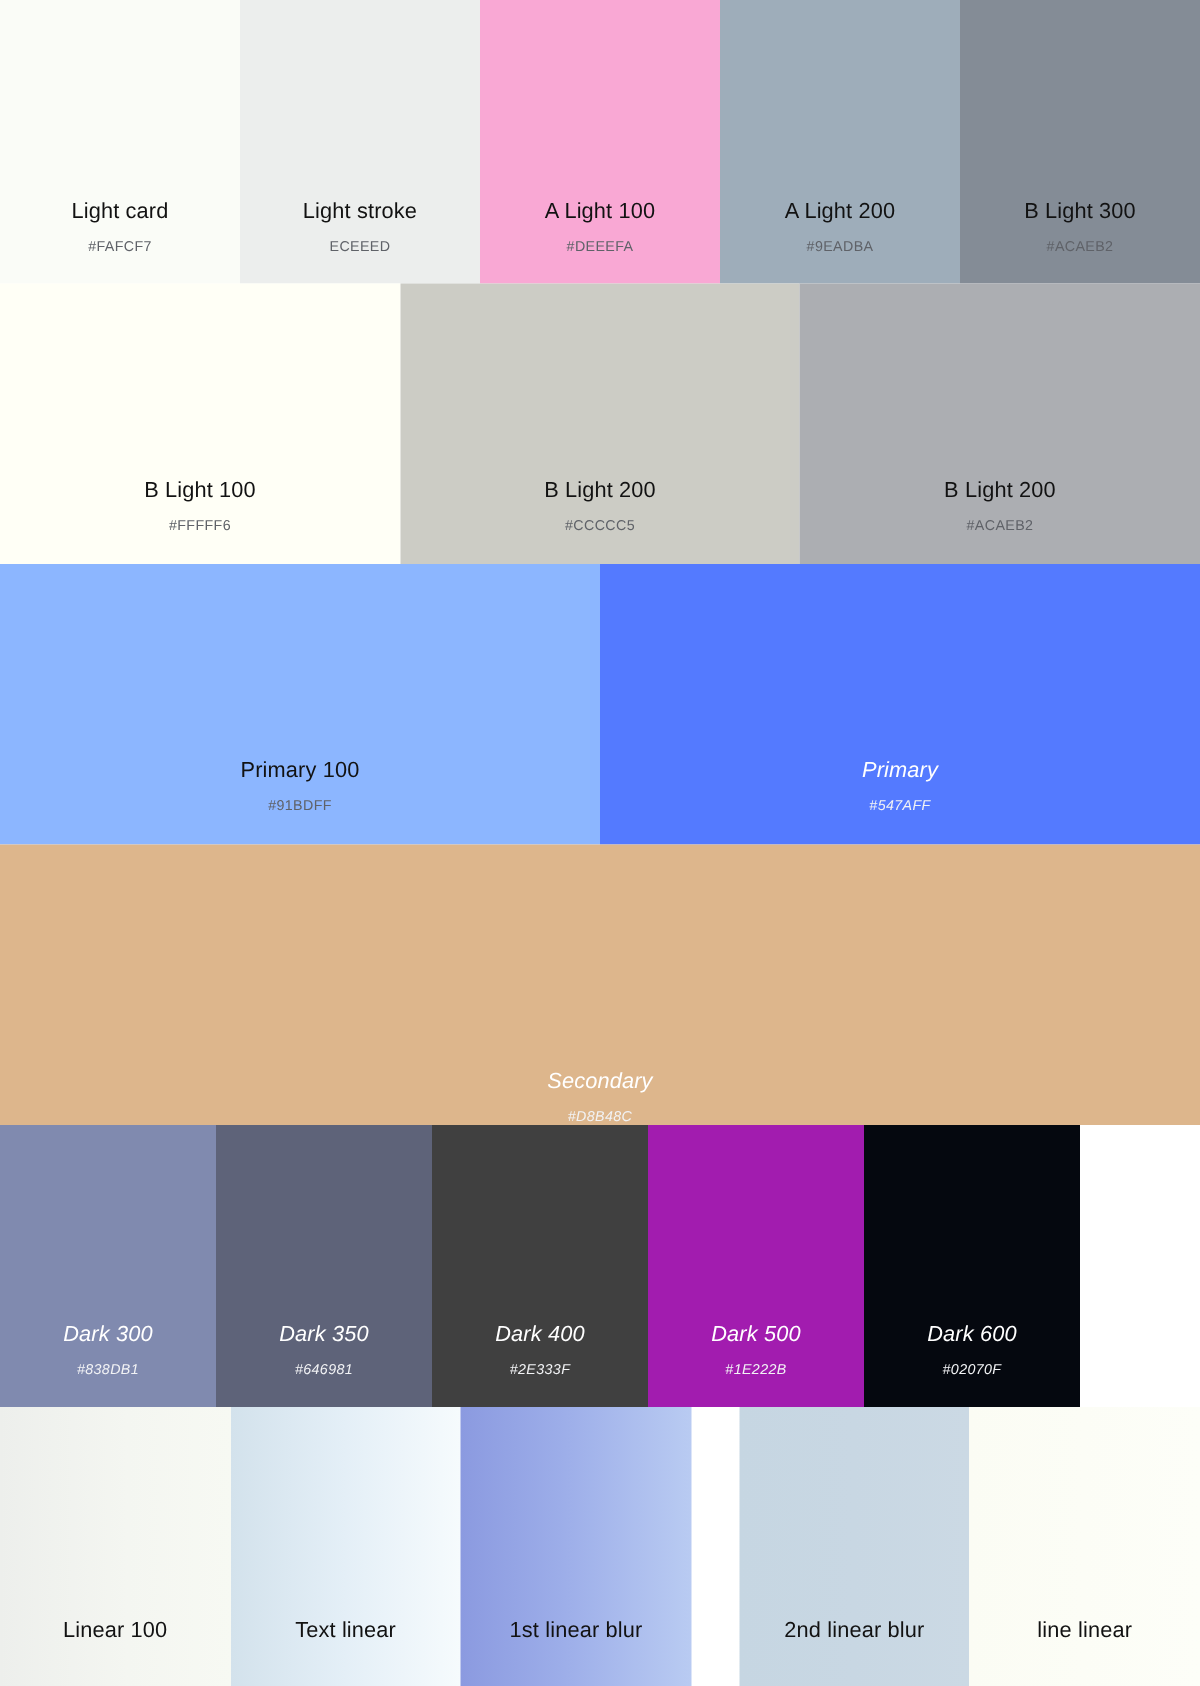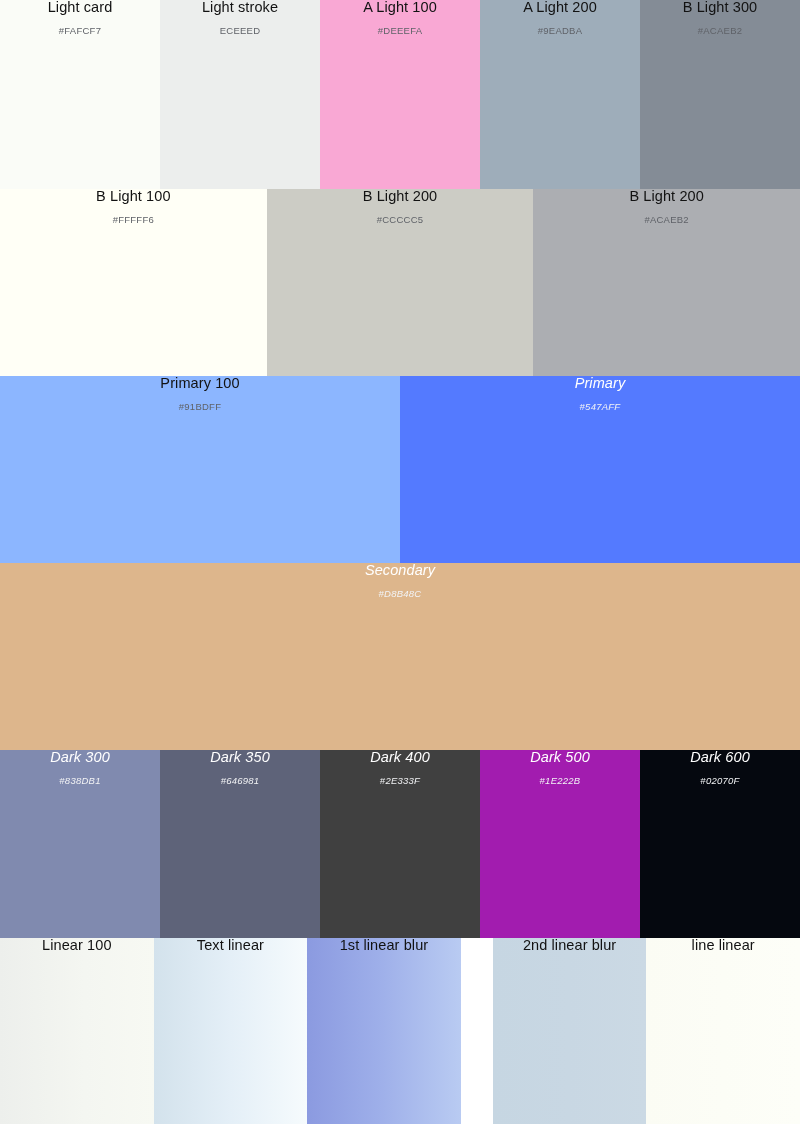--- a/index.html
+++ b/index.html
@@ -21,21 +21,21 @@
   }
   .row {
     display: flex;
     width: 100%;
     flex-direction: row;
   }
   .swatch {
     display: flex;
     flex-direction: column;
     align-items: center;
-    justify-content: flex-start;
+    justify-content: flex-end;
     box-sizing: border-box;
     position: relative;
     overflow: hidden;
   }
   .sw-name {
     font-size: 14.5px;
     font-weight: 500;
     letter-spacing: 0.1px;
     line-height: 1.1;
     text-align: center;
@@ -65,21 +65,21 @@
   
   .row-3 { height: 187px; }
   .row-3 .swatch { width: 400px; height: 187px; padding-bottom: 20px; }
 
   
   .row-4 { height: 187px; }
   .row-4 .swatch { width: 800px; height: 187px; }
 
   
   .row-5 { height: 188px; }
-  .row-5 .swatch { width: 160px; height: 188px; padding-bottom: 30px; }
+  .row-5 .swatch { width: 144px; height: 188px; padding-bottom: 19px; }
 
   
   .row-6 { height: 186px; }
   .row-6 .swatch { width: 160px; height: 186px; padding-bottom: 28px; }
 
   .dark-text  { color: #121212; }
   .light-text { color: #ffffff; font-style: italic; }
   .dark-text  .sw-hex { color: #5f6268; }
   .light-text .sw-hex { color: #f2f3f5; }
 </style>

